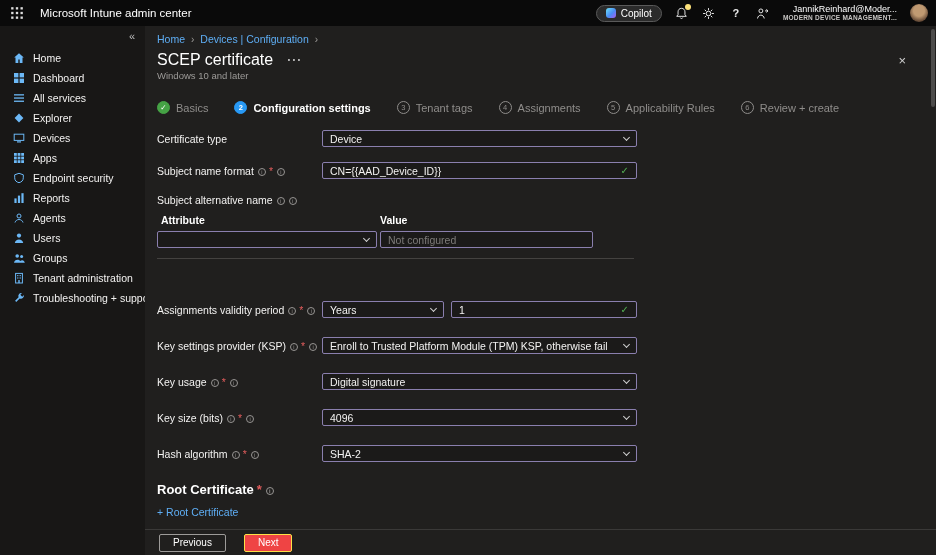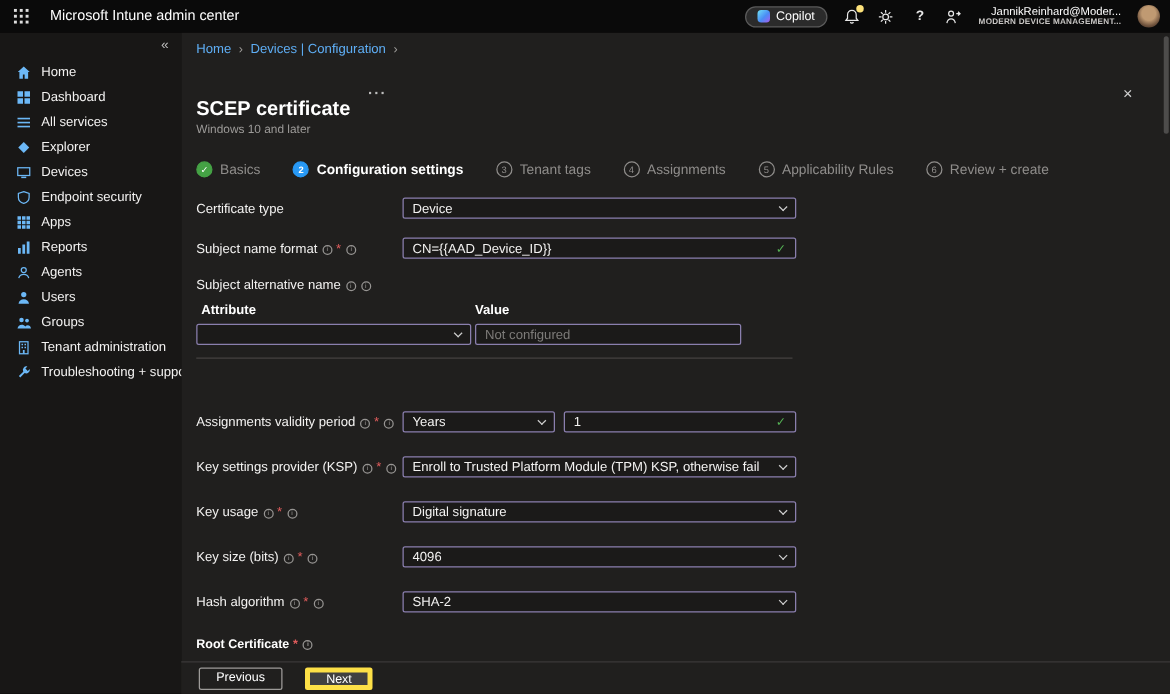--- a/index.html
+++ b/index.html
@@ -36,21 +36,21 @@
   .sideicon { width:12px; height:12px; flex:0 0 12px; display:flex; }
   .sideicon svg { display:block; }
 
   
   .main { position:absolute; top:26px; left:145px; width:791px; height:529px; background:#201f1e;
     padding:7px 12px 0 12px; }
   .breadcrumb { font-size:10.5px; color:#9d9b99; }
   .breadcrumb a { color:#5eaef5; text-decoration:none; cursor:pointer; }
   .breadcrumb .sep::after { content:"\203A"; color:#9d9b99; margin:0 6px; font-size:10px; }
   .title-row { display:flex; align-items:center; margin-top:6px; }
-  .title-row h1 { font-size:16px; font-weight:bold; color:#ffffff;margin-top:28px; }
+  .title-row h1 { font-size:16px; font-weight:normal; color:#ffffff; }
   .more { margin-left:14px; color:#bdbdbd; cursor:pointer; font-size:12px; letter-spacing:1px; }
   .more::after { content:"\00B7\00B7\00B7"; font-weight:bold; }
   .close { margin-left:auto; margin-right:18px; color:#d0d0d0; cursor:pointer; font-size:13px; }
   .close::after { content:"\00D7"; }
   .platform { font-size:9.5px; color:#9d9b99; margin-top:1px; }
 
   .steps { display:flex; align-items:center; gap:26px; margin-top:20px; }
   .step { display:flex; align-items:center; gap:6px; font-size:11px; color:#8f8d8b; cursor:pointer; white-space:nowrap; }
   .marker { width:13px; height:13px; border-radius:50%; display:flex; align-items:center; justify-content:center;
     font-size:7.5px; border:1px solid #8f8d8b; color:#8f8d8b; flex:0 0 13px; }
@@ -84,29 +84,29 @@
   .san-table { width:477px; margin-bottom:42px; border-bottom:1px solid #444240; padding-bottom:10px; }
   .san-head { display:flex; font-weight:bold; font-size:10.5px; color:#ffffff; margin-bottom:5px; }
   .san-h1 { width:223px; padding-left:4px; }
   .san-row { display:flex; gap:3px; }
   .san-attr { width:220px; }
   .san-val { width:213px; cursor:text; }
 
   .validity-unit { width:122px; }
   .validity-val { width:186px; margin-left:7px; cursor:text; }
 
-  .root-head { font-size:10px; font-weight:bold; color:#ffffff; margin-top:20px; }
+  .root-head { font-size:13px; font-weight:bold; color:#ffffff; margin-top:20px; }
   .root-link { display:inline-block; margin-top:9px; font-size:10.5px; color:#5eaef5; text-decoration:none; cursor:pointer; }
 
   .footer { position:absolute; left:0; bottom:0; width:791px; height:26px; background:#201f1e;
     border-top:1px solid #3a3938; display:flex; align-items:center; gap:18px; padding-left:14px; }
   .btn { height:18px; padding:0 13px; font-size:10px; border-radius:2px; cursor:pointer;
     font-family:"Liberation Sans",sans-serif; }
   .btn-prev { background:transparent; border:1px solid #9d9b99; color:#ffffff; }
-  .btn-next { background:#404040; border:4px solid #fde047; color:#ffffff; }
+  .btn-next { background:#ef4444; border:1px solid #fde047; color:#ffffff; }
 
   .scroll-thumb { position:absolute; right:1px; top:3px; width:4px; height:78px; background:#4d4c4b; border-radius:2px; }
 </style>
 </head>
 <body>
 
 <div class="topbar">
   <span class="waffle">
     <svg width="14" height="14" viewBox="0 0 12 12">
         <g fill="#dddddd">
@@ -206,46 +206,46 @@
           <svg width="12" height="12" viewBox="0 0 12 12">
             <rect x="1.2" y="2.2" width="9.6" height="6.2" fill="none" stroke="#6cb8f6"></rect>
             <rect x="4" y="9.3" width="4" height="1.2" fill="#6cb8f6"></rect>
           </svg>
         </span>
       <span>Devices</span>
     </div>
     <div class="nav-item">
       <span class="sideicon">
           <svg width="12" height="12" viewBox="0 0 12 12">
-            <path d="M6 1.3 10.3 2.8V5.8c0 2.8-1.8 4.3-4.3 4.9-2.5-.6-4.3-2.1-4.3-4.9V2.8Z" fill="none" stroke="#6cb8f6"></path>
-          </svg>
-        </span>
-      <span>Endpoint security</span>
-    </div>
-    <div class="nav-item">
-      <span class="sideicon">
-          <svg width="12" height="12" viewBox="0 0 12 12">
             <g fill="#6cb8f6">
               <rect x="1" y="1" width="2.8" height="2.8"></rect>
               <rect x="4.6" y="1" width="2.8" height="2.8"></rect>
               <rect x="8.2" y="1" width="2.8" height="2.8"></rect>
               <rect x="1" y="4.6" width="2.8" height="2.8"></rect>
               <rect x="4.6" y="4.6" width="2.8" height="2.8"></rect>
               <rect x="8.2" y="4.6" width="2.8" height="2.8"></rect>
               <rect x="1" y="8.2" width="2.8" height="2.8"></rect>
               <rect x="4.6" y="8.2" width="2.8" height="2.8"></rect>
               <rect x="8.2" y="8.2" width="2.8" height="2.8"></rect>
             </g>
           </svg>
         </span>
       <span>Apps</span>
     </div>
     <div class="nav-item">
       <span class="sideicon">
           <svg width="12" height="12" viewBox="0 0 12 12">
+            <path d="M6 1.3 10.3 2.8V5.8c0 2.8-1.8 4.3-4.3 4.9-2.5-.6-4.3-2.1-4.3-4.9V2.8Z" fill="none" stroke="#6cb8f6"></path>
+          </svg>
+        </span>
+      <span>Endpoint security</span>
+    </div>
+    <div class="nav-item">
+      <span class="sideicon">
+          <svg width="12" height="12" viewBox="0 0 12 12">
             <g fill="#6cb8f6">
               <rect x="1.4" y="6.4" width="2.2" height="4.6"></rect>
               <rect x="4.9" y="3.6" width="2.2" height="7.4"></rect>
               <rect x="8.4" y="1.2" width="2.2" height="9.8"></rect>
             </g>
           </svg>
         </span>
       <span>Reports</span>
     </div>
     <div class="nav-item">

